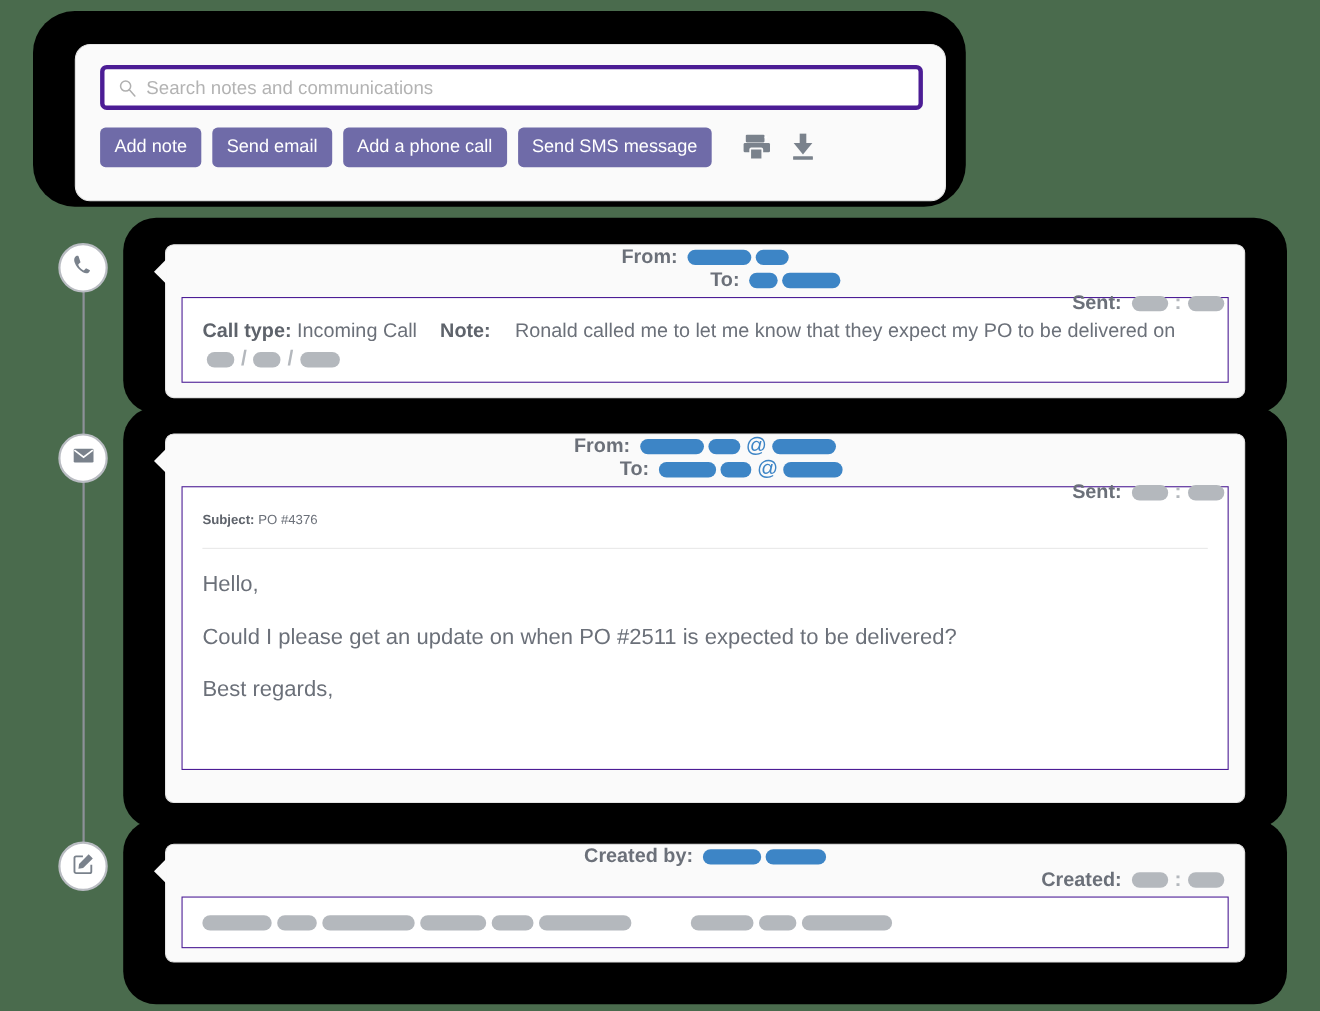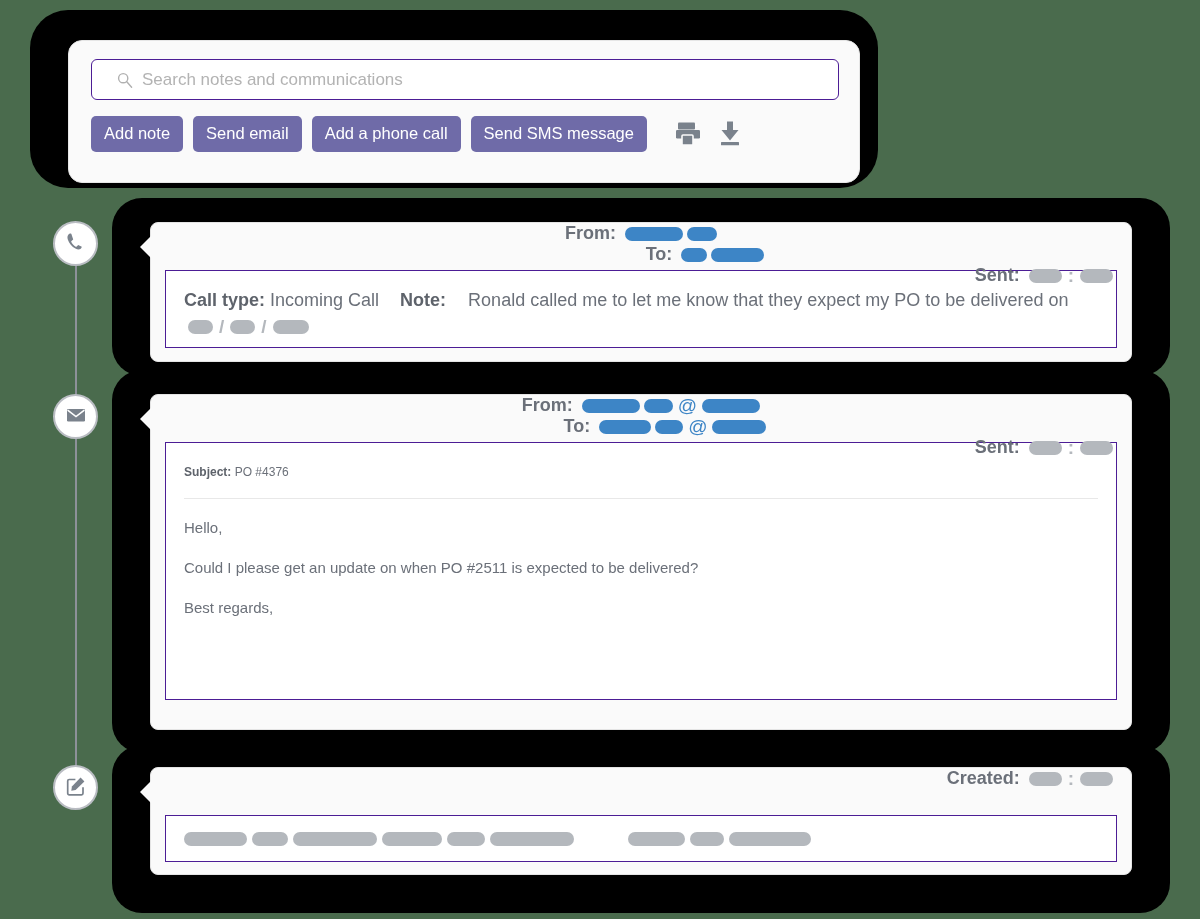--- a/index.html
+++ b/index.html
@@ -32,25 +32,25 @@
     background: #fafafa;
     border: 1px solid #e6e6e6;
     border-radius: 14px;
     padding: 18px 22px;
   }
 
   .search-field {
     position: relative;
     width: 748px; height: 41px;
     background: #ffffff;
-    border: 1px solid #4c1d95;
+    border: 4px solid #4c1d95;
     border-radius: 6px;
     display: flex;
     align-items: center;
-    padding-left: 24px;
+    padding-left: 12px;
     margin-bottom: 16px;
   }
   .search-icon { width: 18px; height: 18px; flex: 0 0 18px; margin-right: 8px; }
   .search-input {
     border: none; outline: none; background: transparent;
     font-family: "Liberation Sans", sans-serif;
     font-size: 17px; color: #6d6d6d; width: 100%;
   }
   .search-input::placeholder { color: #b3b3b3; }
 
@@ -158,21 +158,21 @@
     line-height: 1.55;
   }
   .c-call .card-body { height: 78px; }
   .c-note .card-body { height: 47px; display: flex; align-items: center; }
 
   .b-label { font-weight: bold; color: #5e636b; }
   .mr-wide { margin-right: 22px; }
 
   .subject-line { font-size: 12px; color: #6b7079; padding-bottom: 16px; }
   .divider { height: 1px; background: #e8e8e8; margin-bottom: 6px; }
-  .mail-p { font-size: 15px; color: #6b7079; margin: 17px 0; }
+  .mail-p { font-size: 20px; color: #6b7079; margin: 17px 0; }
 
   .note-blocks { display: flex; align-items: center; gap: 5px; }
   .note-gap { width: 44px; }
 </style>
 </head>
 <body>
 
 <div class="stage">
 
   <div class="shadow-plate toolbar-shadow"></div>
@@ -334,20 +334,27 @@
       <p class="mail-p">Could I please get an update on when PO #2511 is expected to be delivered?</p>
       <p class="mail-p">Best regards,</p>
     </div>
   </div>
 
   <div class="shadow-plate card-shadow cs-note"></div>
 
   <div class="card c-note">
     <div class="card-head">
 
+      <div class="head-group">
+        <span class="head-label">Created by:</span>
+        <span class="redact-row">
+          <i class="rb rb-blue" style="width:53px"></i>
+          <i class="rb rb-blue" style="width:55px"></i>
+        </span>
+      </div>
 
       <div class="head-right">
         <span class="head-label">Created:</span>
         <span class="redact-row">
           <i class="rb rb-gray" style="width:33px"></i>
           <b class="sep">:</b>
           <i class="rb rb-gray" style="width:33px"></i>
         </span>
       </div>
     </div>

